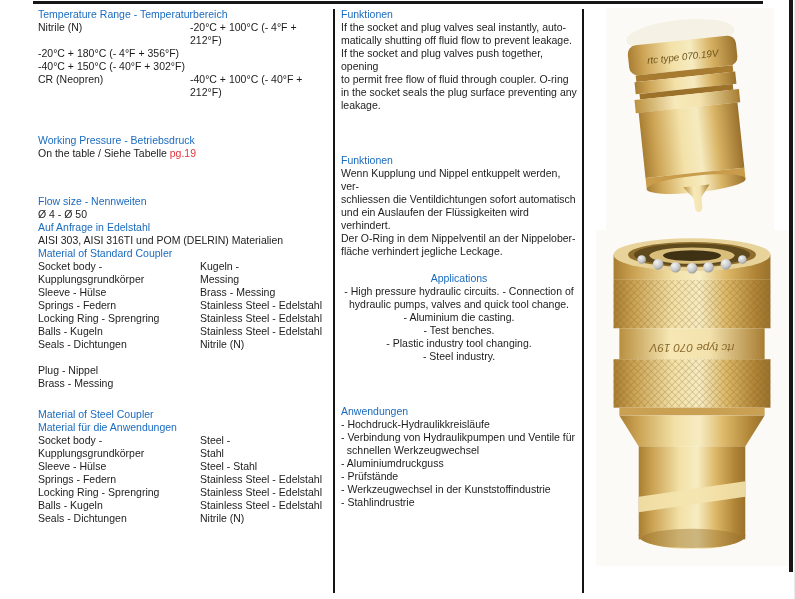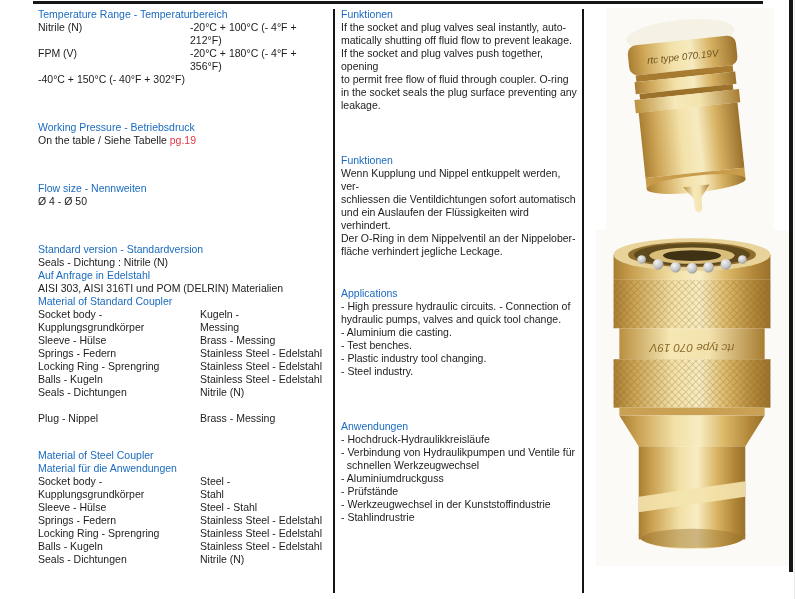--- a/index.html
+++ b/index.html
@@ -14,25 +14,25 @@
   .vline.d1 { left:333px; }
   .vline.d2 { left:582px; }
 
   h3 { margin:0; font-size:10.5px; line-height:13px; font-weight:400; color:#1a6bbf; }
   .col-left { position:absolute; left:38px; top:8px; width:292px; }
   .col-mid  { position:absolute; left:341px; top:8px; width:236px; }
 
   .row { display:flex; }
   .lab { width:162px; flex:none; }
   .temp-row .lab { width:152px; }
-  .plug-row { margin-top:13px; }
-
-  .mt13 { } .mt18 { margin-top:24px; }
+  .plug-row { margin-top:13px;flex-direction:column; }
+
+  .mt13 { } .mt18 { margin-top:18px; }
   .mt19 { margin-top:35px; }
-  .mt26 { margin-top:42px; } .mt27 { margin-top:29px; }
+  .mt26 { margin-top:42px; } .mt27 { margin-top:14px;text-align:center; }
 
   .ref { color:#e4353f; cursor:pointer; }
   .lines { white-space:pre-wrap; }
 
   .photo { position:absolute; }
   .photo-plug    { left:606px; top:8px;   width:168px; height:222px; background:#fbfaf7; }
   .photo-coupler { left:596px; top:230px; width:193px; height:336px; background:#fbfaf7; }
   .photo-plug svg { margin:6px 0 0 8px; transform:rotate(-6deg); }
   .photo-coupler svg { margin:2px 0 0 4px; }
   svg text { font-family:"Liberation Sans", sans-serif; }
@@ -48,42 +48,41 @@
 
   <div class="col-left">
 
     <section>
       <h3>Temperature Range - Temperaturbereich</h3>
       <div class="row temp-row">
         <span class="lab">Nitrile (N)</span>
         <span class="val">-20°C + 100°C (- 4°F + 212°F)</span>
       </div>
       <div class="row temp-row">
-        <span class="lab">FPM (V)</span>
         <span class="val">-20°C + 180°C (- 4°F + 356°F)</span>
       </div>
       <div class="row temp-row">
         <span class="val">-40°C + 150°C (- 40°F + 302°F)</span>
+      </div>
+      <div class="row temp-row">
+        <span class="lab">CR (Neopren)</span>
+        <span class="val">-40°C + 100°C (- 40°F + 212°F)</span>
       </div>
     </section>
 
     <section class="mt19">
       <h3>Working Pressure - Betriebsdruck</h3>
       <div><span>On the table / Siehe Tabelle </span><span class="ref">pg.19</span></div>
     </section>
 
     <section class="mt19">
       <h3>Flow size - Nennweiten</h3>
       <div>Ø 4 - Ø 50</div>
     </section>
 
-    <section class="mt19">
-      <h3>Standard version - Standardversion</h3>
-      <div>Seals - Dichtung : Nitrile (N)</div>
-    </section>
 
     <section class="mt13">
       <h3>Auf Anfrage in Edelstahl</h3>
       <div>AISI 303, AISI 316TI und POM (DELRIN) Materialien</div>
     </section>
 
     <section class="mt13">
       <h3>Material of Standard Coupler</h3>
       <div class="row">
         <span class="lab">Socket body -</span>

